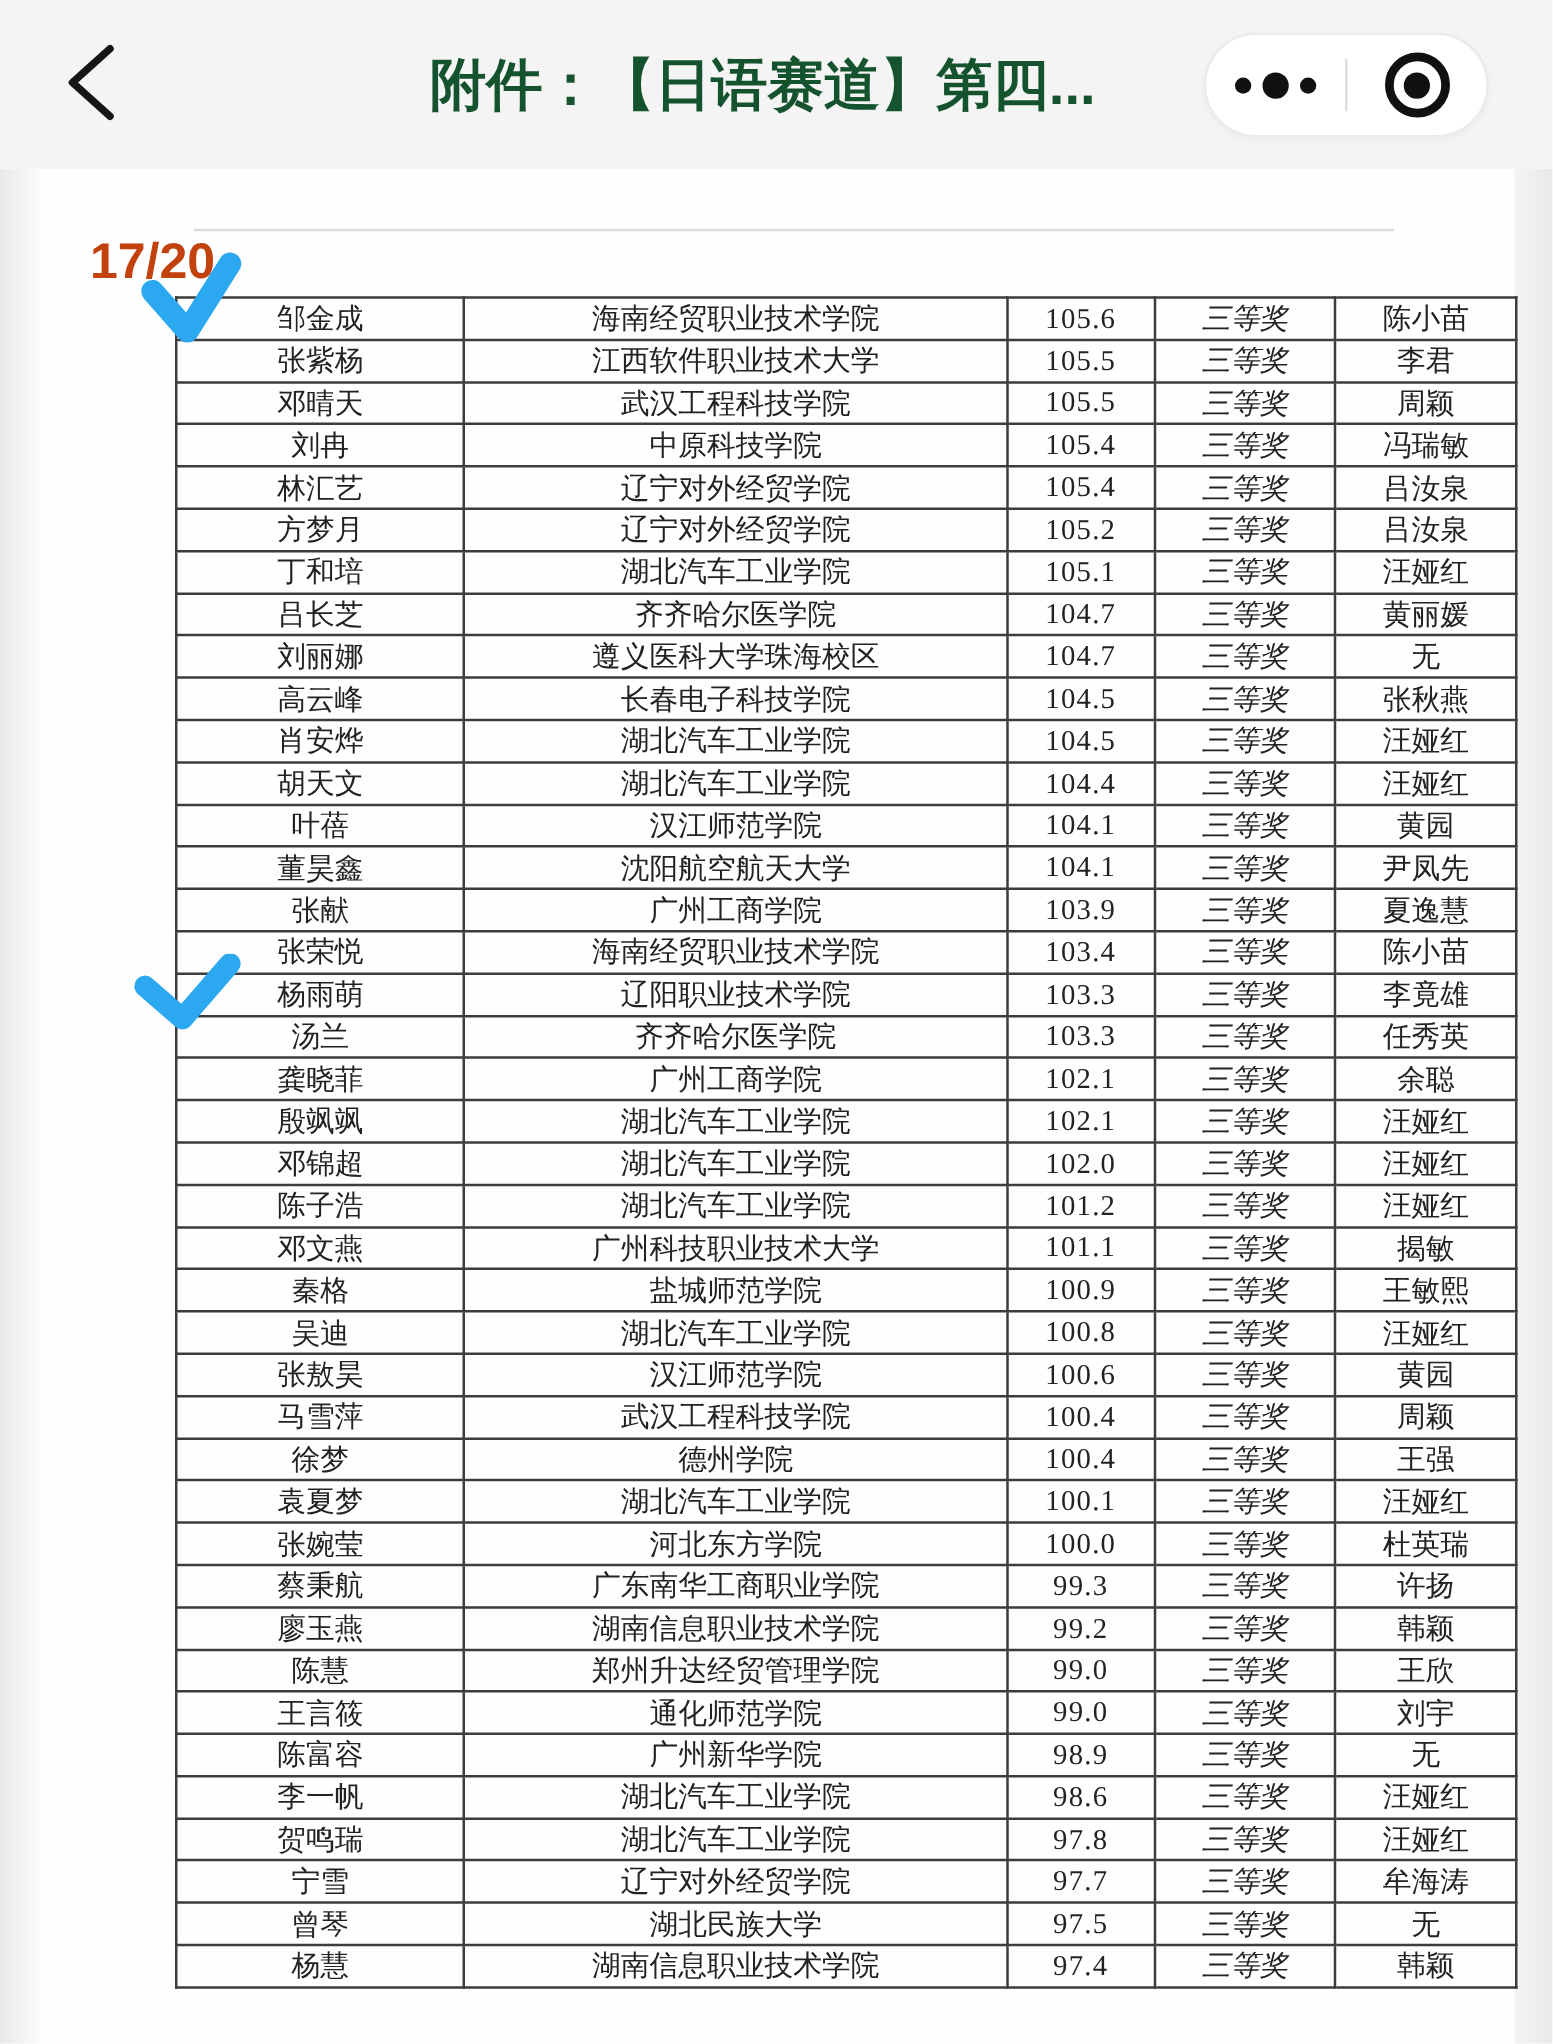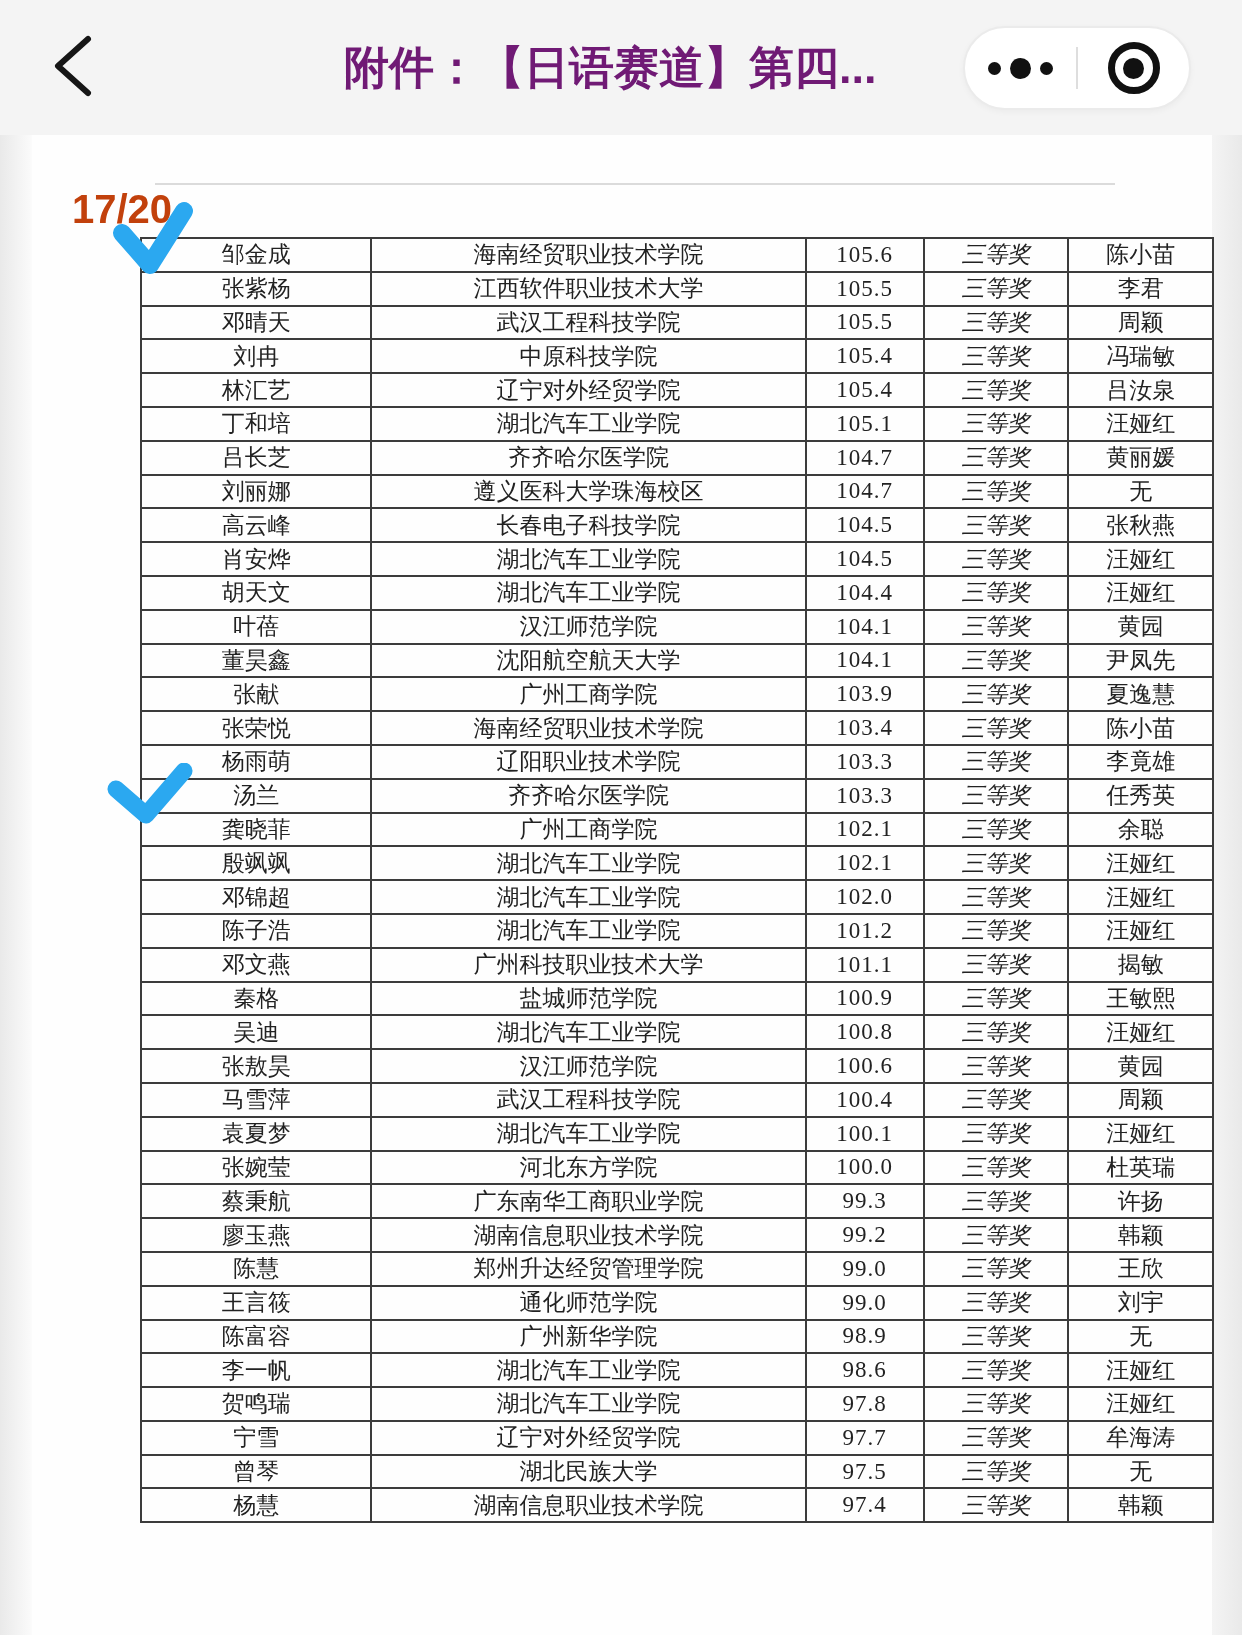--- a/index.html
+++ b/index.html
@@ -2,21 +2,21 @@
 <html><head>
 <meta charset="utf-8">
 <style>
   * { margin:0; padding:0; box-sizing:border-box; }
   html,body { width:1242px; height:1635px; }
   body { font-family:"Liberation Serif", serif; background:#fff; position:relative; overflow:hidden; }
 
   
   .navbar { position:absolute; top:0; left:0; width:1242px; height:135px; background:#f4f4f4; z-index:30; }
   .back-btn { position:absolute; left:38px; top:28px; width:70px; height:80px; display:flex; align-items:center; justify-content:center; cursor:pointer; }
-  .nav-title { position:absolute; left:50%; top:50%; transform:translate(-52%,-50%); font-family:"Liberation Sans", sans-serif; font-weight:700; font-size:45px; color:#701a75; white-space:nowrap; }
+  .nav-title { position:absolute; left:50%; top:50%; transform:translate(-52%,-50%); font-family:"Liberation Sans", sans-serif; font-weight:700; font-size:45px; color:#14532d; white-space:nowrap; }
   .capsule { position:absolute; left:963px; top:26px; width:228px; height:84px; background:#ffffff; border:2px solid #ebebeb; border-radius:44px; display:flex; align-items:center; box-shadow:0 2px 6px rgba(0,0,0,0.04); }
   .capsule-half { flex:1; height:100%; display:flex; align-items:center; justify-content:center; cursor:pointer; }
   .capsule-divider { width:2px; height:42px; background:#dedede; }
   .dots { display:flex; align-items:center; gap:9px; }
   .dot { background:#111; border-radius:50%; }
   .dot.small { width:13px; height:13px; }
   .dot.big { width:21px; height:21px; }
   .target-outer { width:52px; height:52px; border:7px solid #111; border-radius:50%; display:flex; align-items:center; justify-content:center; }
   .target-inner { width:21px; height:21px; background:#111; border-radius:50%; }
 
@@ -112,20 +112,27 @@
           <td class="col-teacher">冯瑞敏</td>
         </tr>
         <tr>
           <td class="col-name">林汇艺</td>
           <td class="col-school">辽宁对外经贸学院</td>
           <td class="col-score">105.4</td>
           <td class="col-award">三等奖</td>
           <td class="col-teacher">吕汝泉</td>
         </tr>
         <tr>
+          <td class="col-name">方梦月</td>
+          <td class="col-school">辽宁对外经贸学院</td>
+          <td class="col-score">105.2</td>
+          <td class="col-award">三等奖</td>
+          <td class="col-teacher">吕汝泉</td>
+        </tr>
+        <tr>
           <td class="col-name">丁和培</td>
           <td class="col-school">湖北汽车工业学院</td>
           <td class="col-score">105.1</td>
           <td class="col-award">三等奖</td>
           <td class="col-teacher">汪娅红</td>
         </tr>
         <tr>
           <td class="col-name">吕长芝</td>
           <td class="col-school">齐齐哈尔医学院</td>
           <td class="col-score">104.7</td>
@@ -257,20 +264,27 @@
           <td class="col-score">100.6</td>
           <td class="col-award">三等奖</td>
           <td class="col-teacher">黄园</td>
         </tr>
         <tr>
           <td class="col-name">马雪萍</td>
           <td class="col-school">武汉工程科技学院</td>
           <td class="col-score">100.4</td>
           <td class="col-award">三等奖</td>
           <td class="col-teacher">周颖</td>
+        </tr>
+        <tr>
+          <td class="col-name">徐梦</td>
+          <td class="col-school">德州学院</td>
+          <td class="col-score">100.4</td>
+          <td class="col-award">三等奖</td>
+          <td class="col-teacher">王强</td>
         </tr>
         <tr>
           <td class="col-name">袁夏梦</td>
           <td class="col-school">湖北汽车工业学院</td>
           <td class="col-score">100.1</td>
           <td class="col-award">三等奖</td>
           <td class="col-teacher">汪娅红</td>
         </tr>
         <tr>
           <td class="col-name">张婉莹</td>

